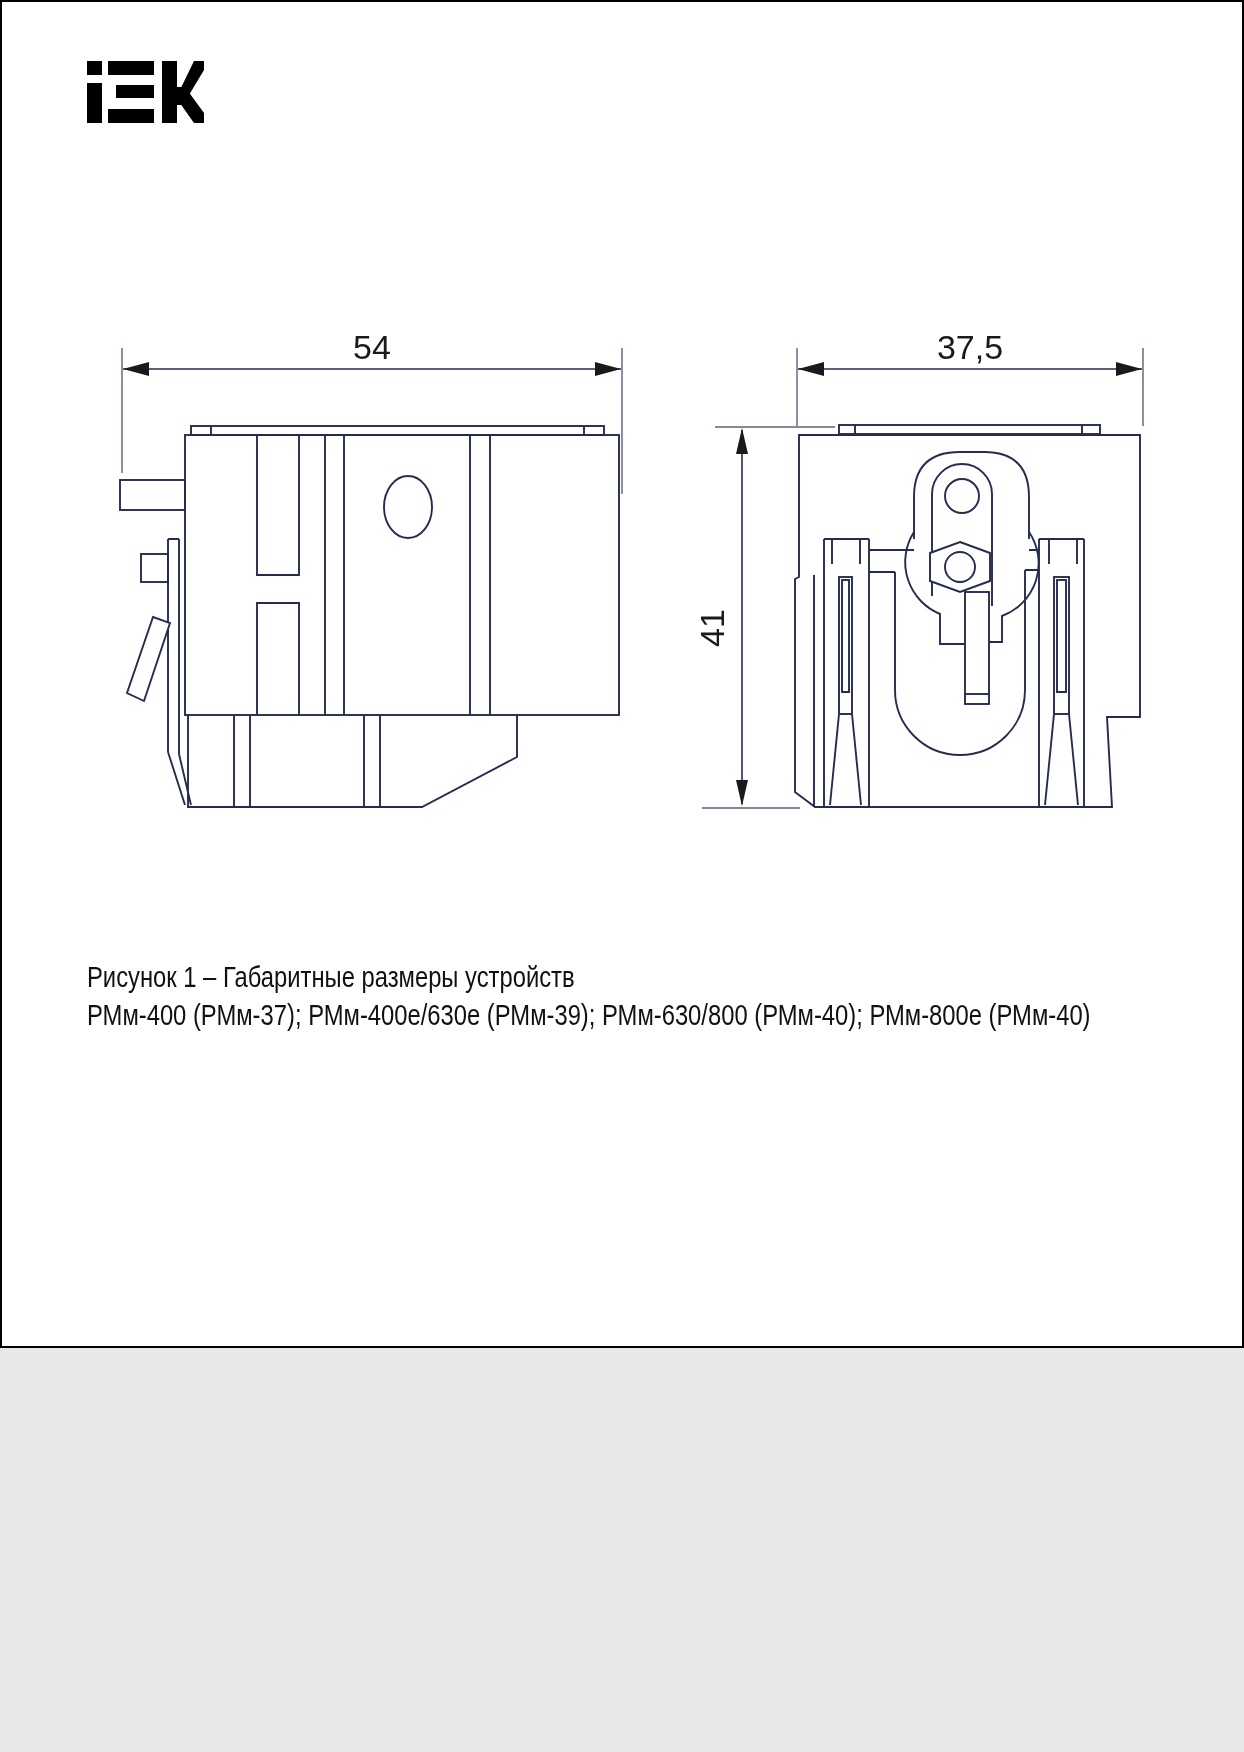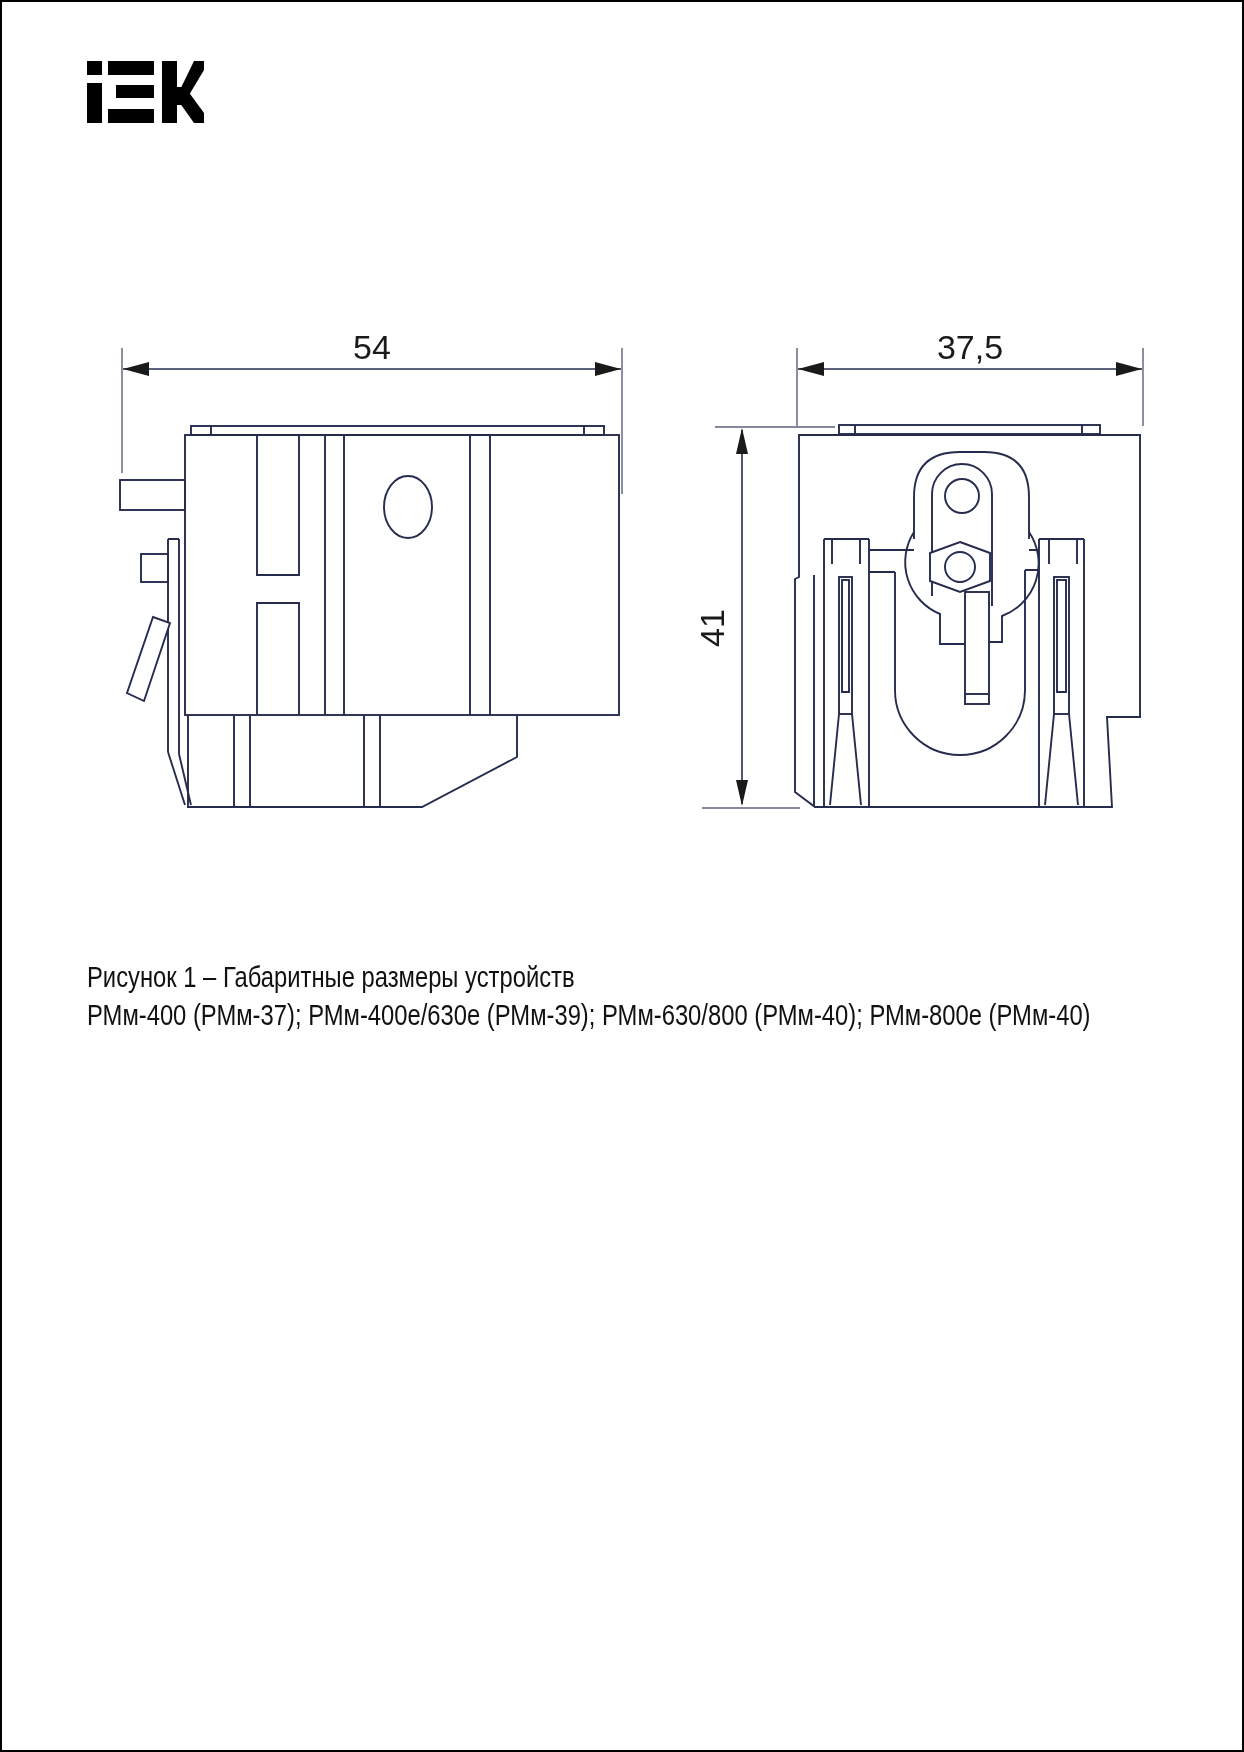--- a/index.html
+++ b/index.html
@@ -1,18 +1,18 @@
 <!DOCTYPE html>
 <html><head>
 <meta charset="utf-8">
 <style>
   html,body{margin:0;padding:0;background:#e8e8e8;}
   .page{
     position:relative;
-    width:1244px;height:1752px;
+    width:1244px;height:1348px;
     background:#ffffff;
     border:2px solid #000;
     box-sizing:border-box;
     overflow:hidden;
     font-family:"Liberation Sans", sans-serif;
   }
   .art{position:absolute;left:0;top:0;width:1244px;height:1752px;}
   .dim-text{
     font-family:"Liberation Sans", sans-serif;
     font-size:34px;

